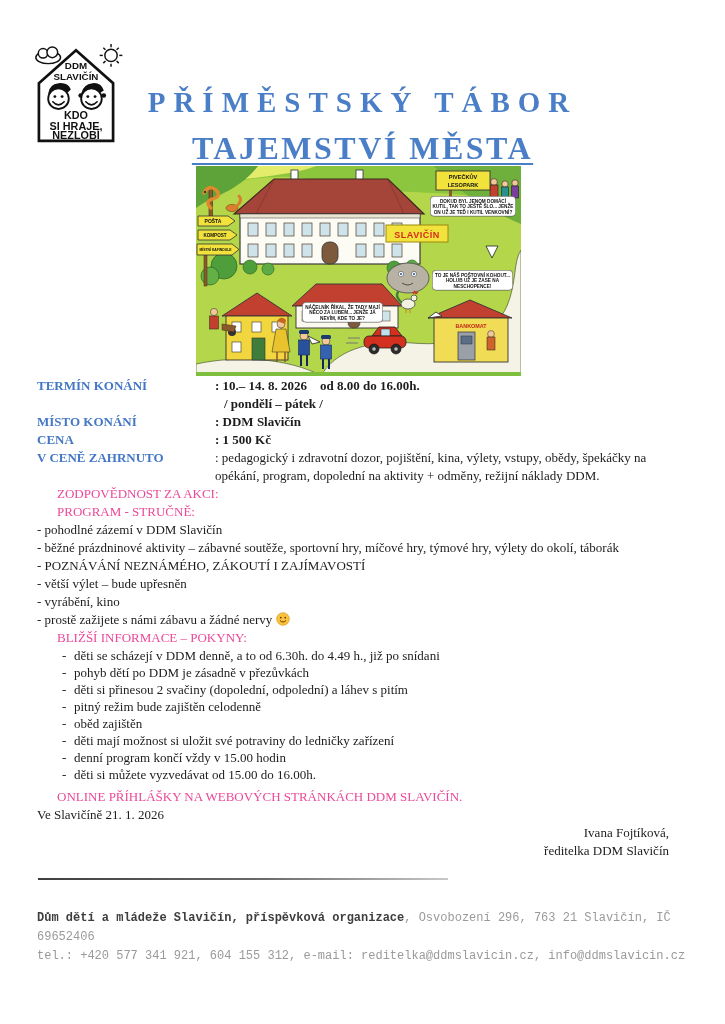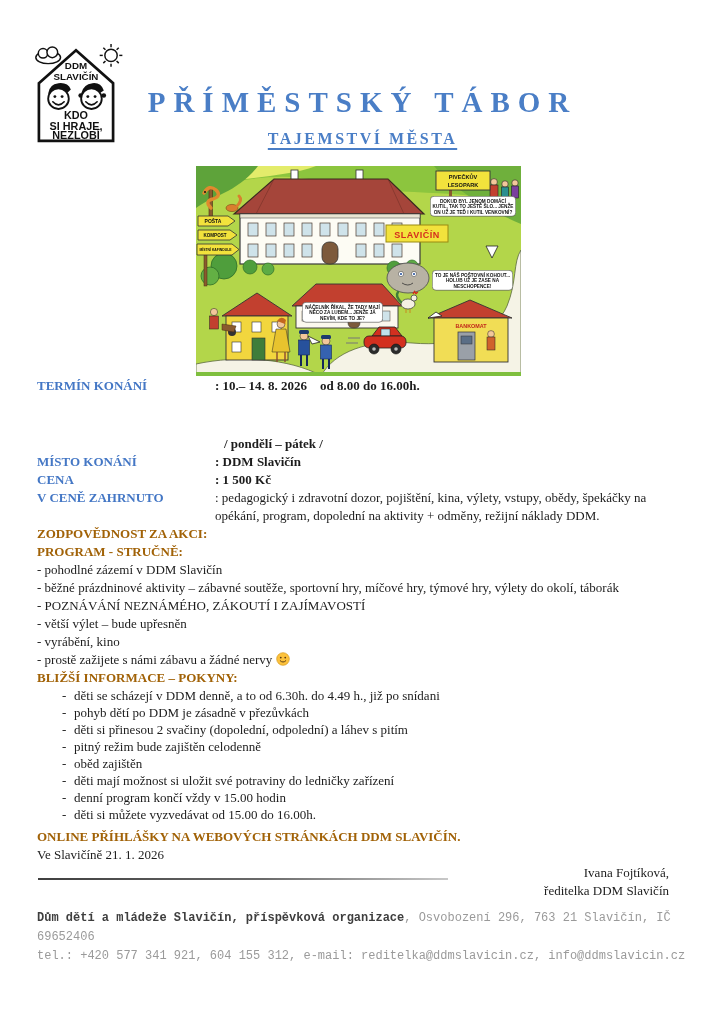--- a/index.html
+++ b/index.html
@@ -14,42 +14,42 @@
   .logo { position:absolute; left:28px; top:42px; width:96px; height:102px; }
 
   
   .title-wrap   { position:absolute; left:0; top:86px;  width:100%; text-align:center; }
   .title {
     font-size:29px; font-weight:bold; letter-spacing:8px; color:#4a7ec6;
     text-decoration-thickness:2px; text-underline-offset:6px;
   }
   .subtitle-wrap{ position:absolute; left:0; top:130px; width:100%; text-align:center; }
   .subtitle {
-    font-size:16px; font-weight:bold; letter-spacing:2.5px; color:#4a7ec6;
+    font-size:32px; font-weight:bold; letter-spacing:2.5px; color:#4a7ec6;
     text-decoration:underline; text-decoration-thickness:2px; text-underline-offset:4px;
   }
 
   
   .illu { position:absolute; left:196px; top:166px; width:325px; height:210px; }
   .illu svg { display:block; }
   .bubble {
     font-family:"Liberation Sans", sans-serif; font-weight:bold; color:#111;
     background:#ffffff; border:1px solid #222; border-radius:8px;
     padding:3px 4px; text-align:center; line-height:1.18;
     font-size:9.4px; transform:scale(.5); transform-origin:0 0;
   }
 
   
   .content { position:absolute; left:37px; top:377px; width:652px; font-size:13px; line-height:18px; }
   .info-row { display:flex; }
   .info-label { width:178px; flex:0 0 178px; color:#4477c5; font-weight:bold; }
   .info-value { flex:1; font-weight:bold; }
   .info-value.normal { font-weight:normal; }
-  .value-line2 { padding-left:9px;margin-top:40px; }
-  .heading { color:#a16207; font-weight:bold; }
+  .value-line2 { padding-left:9px; }
+  .heading { color:#ec4899; font-weight:normal;margin-left:20px; }
   .justify { text-align:justify; }
   .smiley { display:inline-block; width:14px; height:14px; vertical-align:-2px; margin-left:4px; }
 
   .pokyny-list { margin:0; padding:0; list-style:none; }
   .pokyny-list li { display:flex; line-height:17px; }
   .pokyny-list .dash { flex:0 0 12px; margin-left:25px; }
 
   .online { margin-top:5px; }
   .sig { text-align:right; padding-right:20px; line-height:18px; }
 

